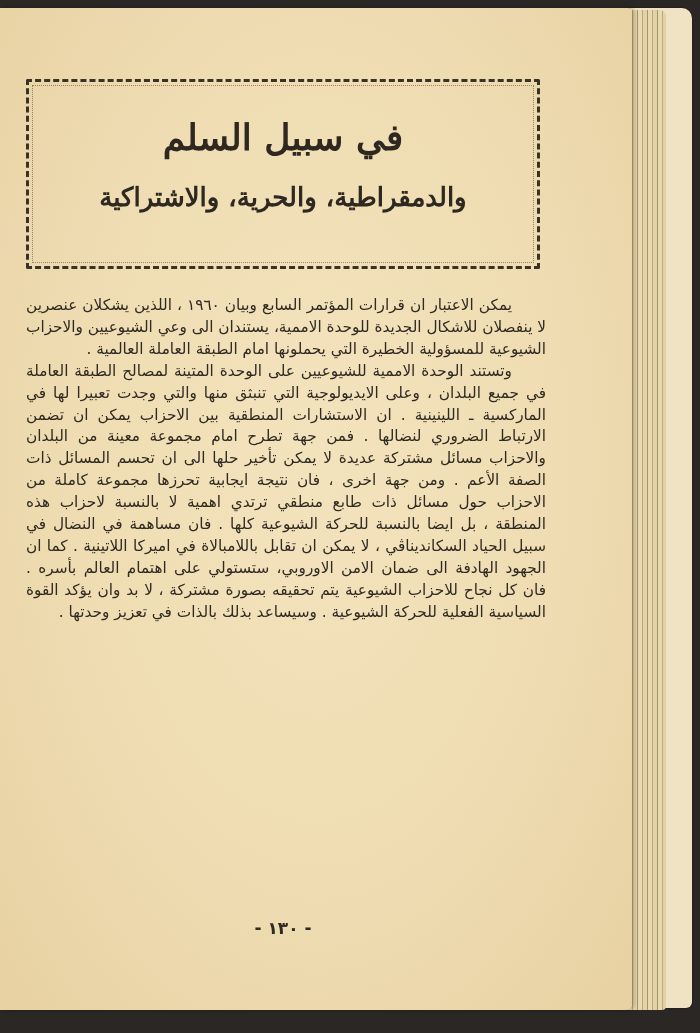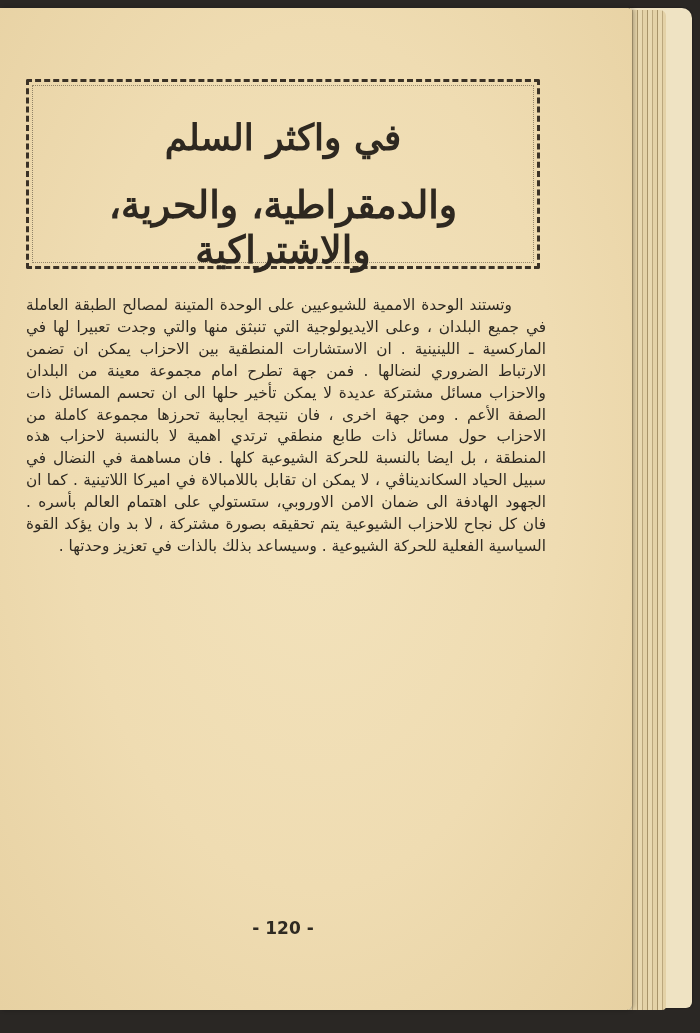--- a/index.html
+++ b/index.html
@@ -72,21 +72,21 @@
       color: #2e2820;
       font-family: "DejaVu Serif", serif;
       font-weight: bold;
     }
     .title-line-1 {
       top: 34px;
       font-size: 36px;
     }
     .title-line-2 {
       top: 100px;
-      font-size: 38px;
+      font-size: 26px;
       letter-spacing: -0.5px;
     }
     .body-text {
       position: absolute;
       left: 26px;
       top: 287px;
       width: 520px;
       direction: rtl;
       text-align: justify;
       color: #2f2a22;
@@ -111,22 +111,23 @@
     }
   </style>
 </head>
 <body>
 
 <div class="page-stack-back"></div>
 <div class="page-stack-edges"></div>
 
 <div class="page">
   <div class="title-box">
-    <div class="title-line title-line-1">في واكثر السلم</div>
+    <div class="title-line title-line-1">في سبيل السلم</div>
     <div class="title-line title-line-2">والدمقراطية، والحرية، والاشتراكية</div>
   </div>
 
   <div class="body-text">
+    <p>يمكن الاعتبار ان قرارات المؤتمر السابع وبيان ١٩٦٠ ، اللذين يشكلان عنصرين لا ينفصلان للاشكال الجديدة للوحدة الاممية، يستندان الى وعي الشيوعيين والاحزاب الشيوعية للمسؤولية الخطيرة التي يحملونها امام الطبقة العاملة العالمية .</p>
     <p>وتستند الوحدة الاممية للشيوعيين على الوحدة المتينة لمصالح الطبقة العاملة في جميع البلدان ، وعلى الايديولوجية التي تنبثق منها والتي وجدت تعبيرا لها في الماركسية ـ اللينينية . ان الاستشارات المنطقية بين الاحزاب يمكن ان تضمن الارتباط الضروري لنضالها . فمن جهة تطرح امام مجموعة معينة من البلدان والاحزاب مسائل مشتركة عديدة لا يمكن تأخير حلها الى ان تحسم المسائل ذات الصفة الأعم . ومن جهة اخرى ، فان نتيجة ايجابية تحرزها مجموعة كاملة من الاحزاب حول مسائل ذات طابع منطقي ترتدي اهمية لا بالنسبة لاحزاب هذه المنطقة ، بل ايضا بالنسبة للحركة الشيوعية كلها . فان مساهمة في النضال في سبيل الحياد السكانديناڤي ، لا يمكن ان تقابل باللامبالاة في اميركا اللاتينية . كما ان الجهود الهادفة الى ضمان الامن الاوروبي، ستستولي على اهتمام العالم بأسره . فان كل نجاح للاحزاب الشيوعية يتم تحقيقه بصورة مشتركة ، لا بد وان يؤكد القوة السياسية الفعلية للحركة الشيوعية . وسيساعد بذلك بالذات في تعزيز وحدتها .</p>
   </div>
 
-  <div class="page-number">- 120 -</div>
+  <div class="page-number">- ١٣٠ -</div>
 </div>
 
 </body></html>

